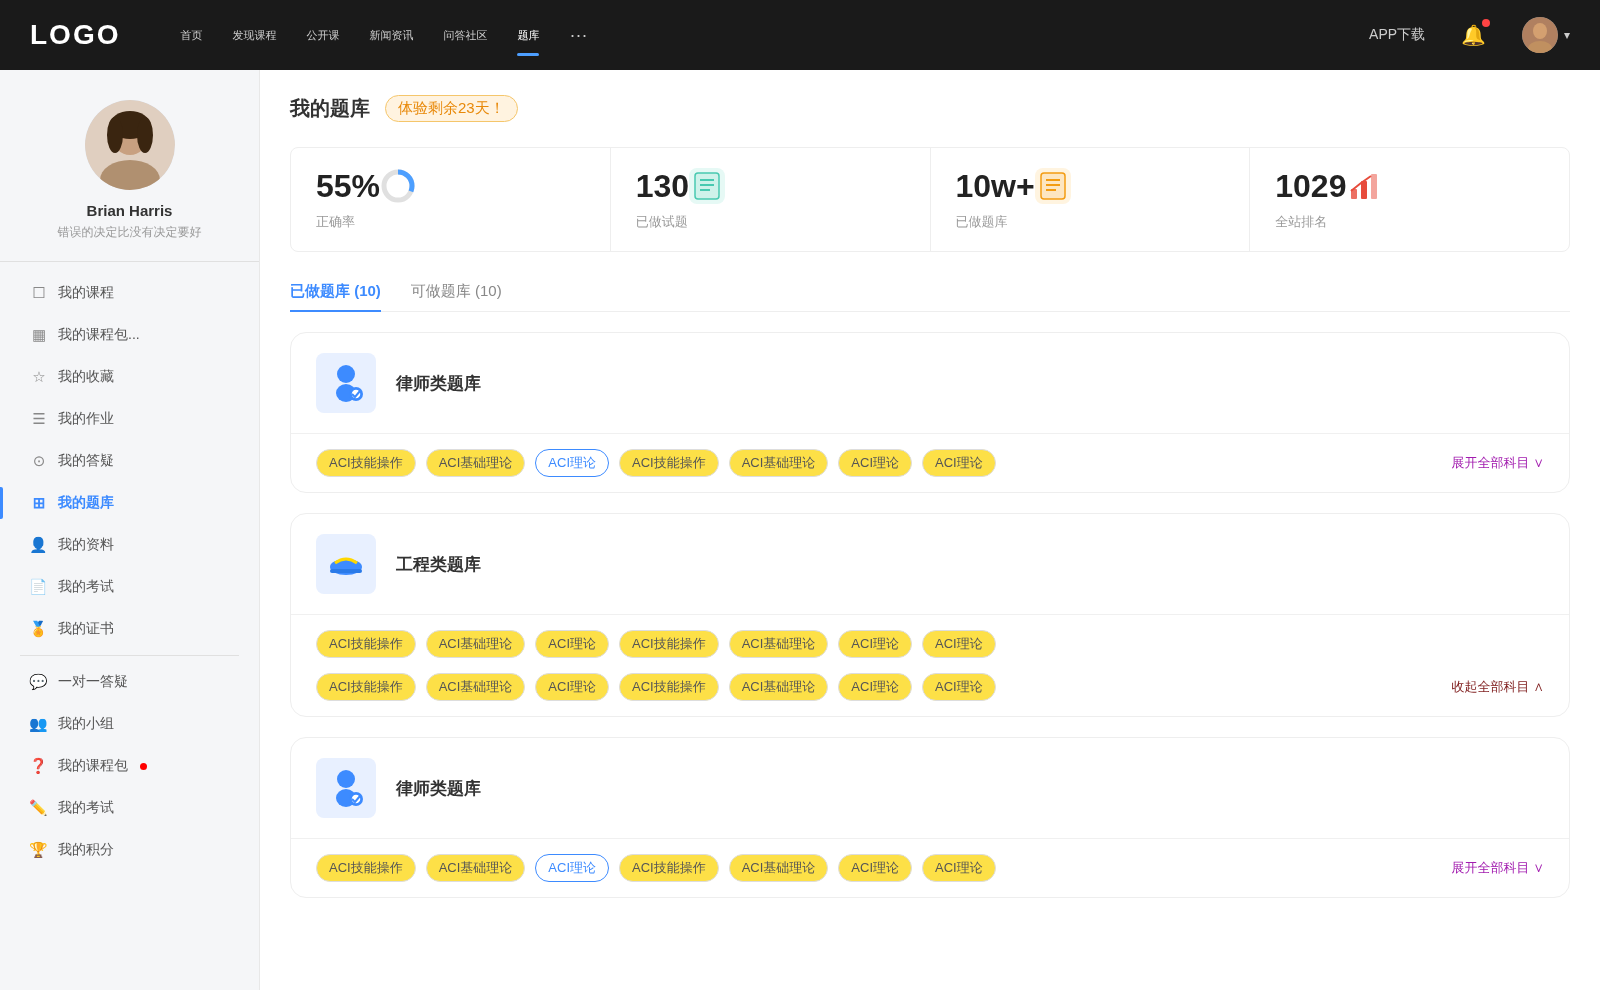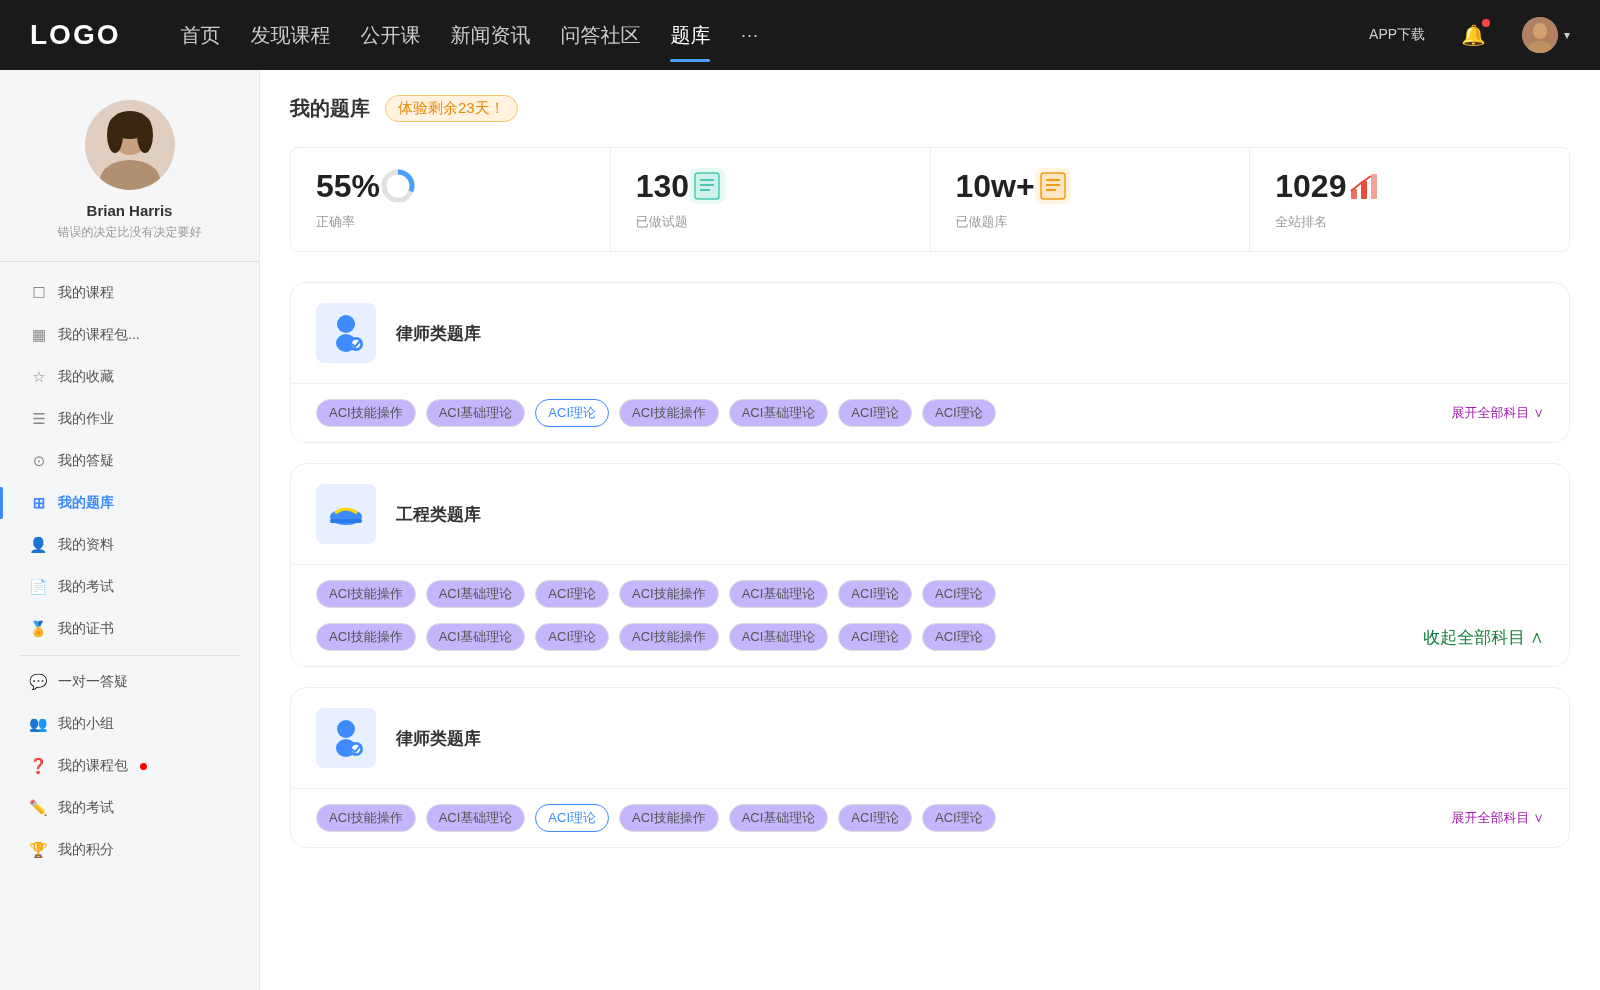--- a/index.html
+++ b/index.html
@@ -24,21 +24,21 @@
       letter-spacing: 2px;
     }
     .navbar-nav {
       display: flex;
       align-items: center;
       gap: 30px;
       flex: 1;
     }
     .nav-item {
       color: #ccc;
-      font-size: 20px;
+      font-size: 11px;
       cursor: pointer;
       padding: 5px 0;
       position: relative;
     }
     .nav-item.active {
       color: white;
     }
     .nav-item.active::after {
       content: '';
       position: absolute;
@@ -308,21 +308,21 @@
       padding: 15px 25px;
       align-items: center;
     }
     .tag {
       font-size: 13px;
       color: #555;
       padding: 4px 12px;
       border: 1px solid #ddd;
       border-radius: 20px;
       cursor: pointer;
-      background: #c4b5fd;
+      background: #fde047;
     }
     .tag.selected {
       color: #3d8bff;
       border-color: #3d8bff;
       background: white;
     }
     .expand-link {
       margin-left: auto;
       font-size: 13px;
       color: #a21caf;
@@ -331,22 +331,22 @@
     }
     .qbank-tags-row2 {
       display: flex;
       flex-wrap: wrap;
       gap: 10px;
       padding: 0 25px 15px;
       align-items: center;
     }
     .collapse-link {
       margin-left: auto;
-      font-size: 17px;
-      color: #15803d;
+      font-size: 13px;
+      color: #7f1d1d;
       cursor: pointer;
       white-space: nowrap;
     }
   </style>
 </head>
 <body>
 
 <nav class="navbar">
   <div class="navbar-logo">LOGO</div>
   <div class="navbar-nav">
@@ -526,20 +526,24 @@
               <rect x="14" y="12" width="6" height="18" rx="1" fill="#e74c3c"></rect>
               <rect x="24" y="5" width="6" height="25" rx="1" fill="#e74c3c" opacity="0.5"></rect>
               <polyline points="4,22 14,14 24,7" fill="none" stroke="#e74c3c" stroke-width="2"></polyline>
             </svg>
           </div>
         </div>
         <div class="stat-label">全站排名</div>
       </div>
     </div>
 
+    <div class="tabs-row">
+      <span class="tab-item active">已做题库 (10)</span>
+      <span class="tab-item">可做题库 (10)</span>
+    </div>
 
     <div class="qbank-card">
       <div class="qbank-header">
         <div class="qbank-icon-wrap">
           <svg width="46" height="46" viewBox="0 0 46 46">
             <circle cx="23" cy="14" r="9" fill="#3d8bff"></circle>
             <rect x="13" y="24" width="20" height="18" rx="10" fill="#3d8bff"></rect>
             <circle cx="33" cy="34" r="7" fill="#3d8bff"></circle>
             <circle cx="33" cy="34" r="5" fill="white" stroke="#3d8bff" stroke-width="1.5"></circle>
             <polyline points="29,34 32,37 37,31" fill="none" stroke="#3d8bff" stroke-width="2"></polyline>

